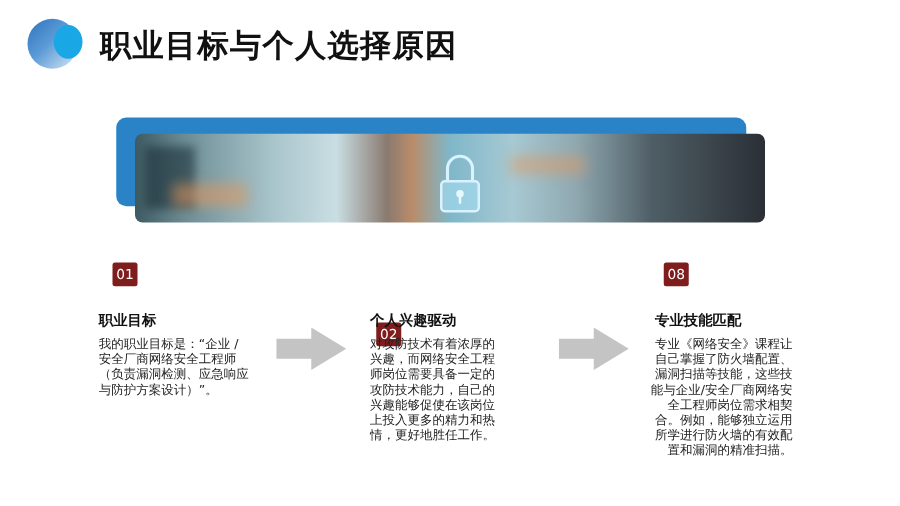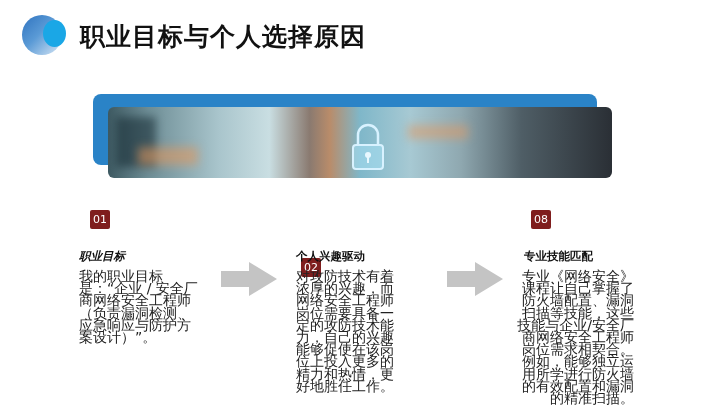--- a/index.html
+++ b/index.html
@@ -14,21 +14,21 @@
   .band { position:absolute; left:93px; top:94px; width:504px; height:71px; background:#2a83c7; border-radius:8px; }
   .banner { position:absolute; left:108px; top:107px; width:504px; height:71px; border-radius:6px; overflow:hidden;
             background:linear-gradient(90deg,#3e5a62 0%,#6e8e96 8%,#a9c5cc 22%,#c9dee2 32%,#8a7a70 40%,#b98c6a 44%,#7fb7c9 50%,#a7c9d3 60%,#8fa8b0 70%,#4f5e66 82%,#2a2f35 100%); }
   .banner .glow1 { position:absolute; left:8px; top:10px; width:40px; height:50px; background:rgba(20,40,50,0.55); filter:blur(4px); }
   .banner .glow2 { position:absolute; left:30px; top:40px; width:60px; height:18px; background:rgba(230,150,90,0.55); filter:blur(5px); }
   .banner .glow3 { position:absolute; left:300px; top:18px; width:60px; height:14px; background:rgba(230,150,90,0.5); filter:blur(5px); }
   .banner .lock { position:absolute; left:230px; top:8px; width:60px; height:60px; }
   .badge { position:absolute; top:210px; width:20px; height:19px; background:#7f1d1d; color:#fff; font-size:11px;
            line-height:19px; text-align:center; border-radius:2px; }
   .heading { position:absolute; top:249px; font-size:11.5px; font-weight:bold; color:#111; }
-  .body { position:absolute; top:270px; font-size:14px; line-height:12.2px; color:#222; }
+  .body { position:absolute; top:270px; font-size:10px; line-height:12.2px; color:#222; }
   .arrow { position:absolute; top:262px; width:56px; height:34px; }
 </style>
 </head>
 <body>
 
 <div class="logo">
   <div class="big"></div>
   <div class="small"></div>
 </div>
 <div class="title">职业目标与个人选择原因</div>
@@ -40,21 +40,21 @@
   <div class="glow3"></div>
   <svg class="lock" viewBox="0 0 60 60">
     <path d="M20 30 V20 a10 10 0 0 1 20 0 V30" fill="none" stroke="#d8f2ff" stroke-width="2.5"></path>
     <rect x="15" y="30" width="30" height="24" rx="3" fill="rgba(170,225,245,0.55)" stroke="#d8f2ff" stroke-width="2"></rect>
     <circle cx="30" cy="40" r="3" fill="#e8f8ff"></circle>
     <rect x="29" y="42" width="2" height="6" fill="#e8f8ff"></rect>
   </svg>
 </div>
 
 <div class="badge" style="left:90px;">01</div>
-<div class="heading" style="left:79px;font-style:italic;">职业目标</div>
+<div class="heading" style="left:79px;">职业目标</div>
 <div class="body" style="left:79px; width:122px;">我的职业目标是：“企业 / 安全厂商网络安全工程师（负责漏洞检测、应急响应与防护方案设计）”。</div>
 
 <svg class="arrow" style="left:221px;" viewBox="0 0 56 34">
   <polygon points="0,9 28,9 28,0 56,17 28,34 28,25 0,25" fill="#c4c4c4"></polygon>
 </svg>
 
 <div class="badge" style="left:301px;margin-top:48px;">02</div>
 <div class="heading" style="left:296px;">个人兴趣驱动</div>
 <div class="body" style="left:296px; width:108px;">对攻防技术有着浓厚的兴趣，而网络安全工程师岗位需要具备一定的攻防技术能力，自己的兴趣能够促使在该岗位上投入更多的精力和热情，更好地胜任工作。</div>
 

